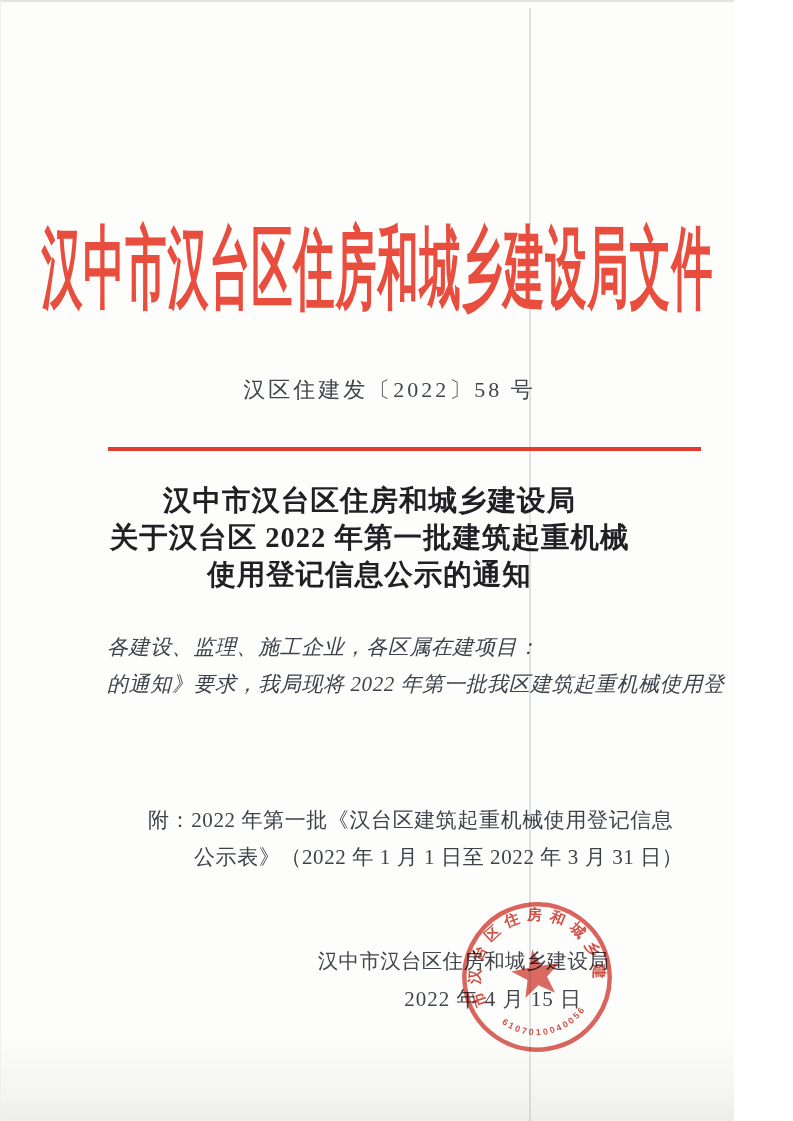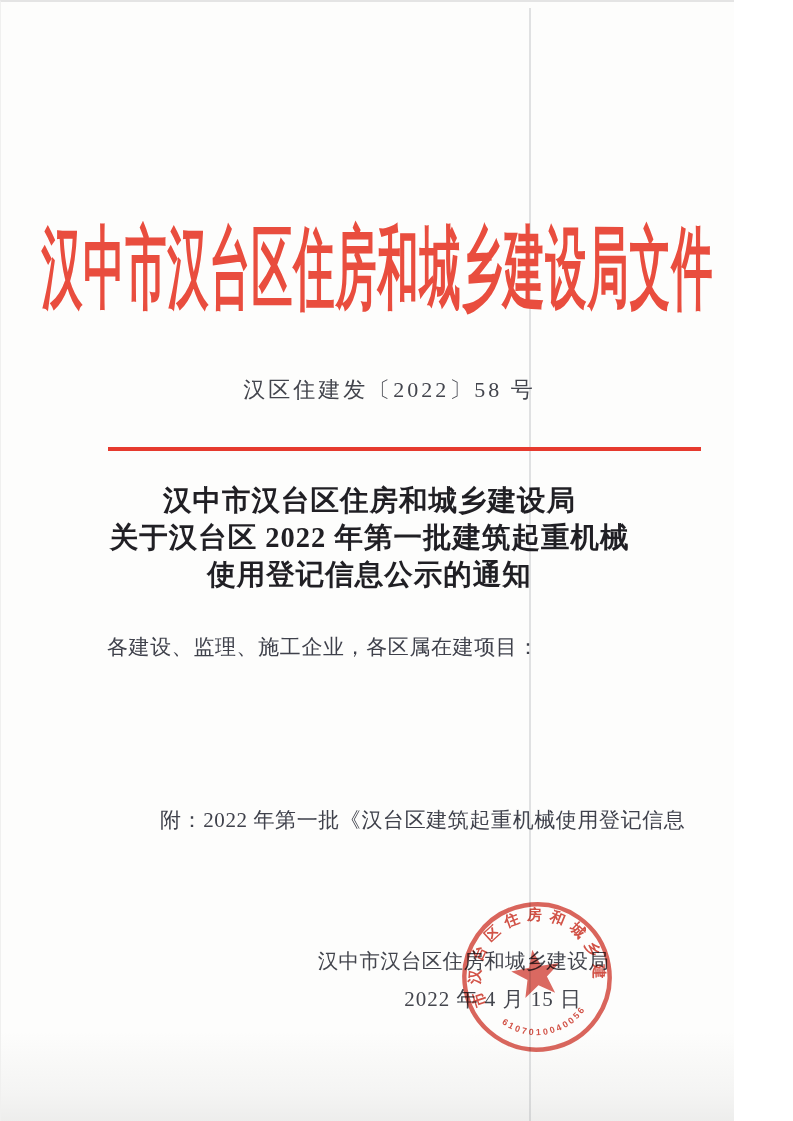--- a/index.html
+++ b/index.html
@@ -67,25 +67,26 @@
   }
   .body-text {
     position: absolute;
     left: 106px; top: 627px;
     width: 590px;
     font-size: 21px;
     line-height: 36.5px;
     letter-spacing: 0.6px;
     color: #3f414b;
     white-space: nowrap;
+    font-style: italic;
   }
   .body-text .indent { padding-left: 44px; }
   .attachment {
     position: absolute;
-    left: 159px; top: 800px;
+    left: 147px; top: 800px;
     font-size: 21px;
     line-height: 36.5px;
     letter-spacing: 0.6px;
     color: #3f414b;
     white-space: nowrap;
   }
   .attachment .att2 { padding-left: 46px; }
   .signer {
     position: absolute;
     top: 945px; right: 125px;
@@ -136,24 +137,26 @@
   <div class="red-rule"></div>
 
   <div class="notice-title">
     <div>汉中市汉台区住房和城乡建设局</div>
     <div>关于汉台区 2022 年第一批建筑起重机械</div>
     <div>使用登记信息公示的通知</div>
   </div>
 
   <div class="body-text">
     <div class="line">各建设、监理、施工企业，各区属在建项目：</div>
+    <div class="line">的通知》要求，我局现将 2022 年第一批我区建筑起重机械使用登</div>
   </div>
 
   <div class="attachment">
     <div class="line">附：2022 年第一批《汉台区建筑起重机械使用登记信息</div>
+    <div class="line att2">公示表》（2022 年 1 月 1 日至 2022 年 3 月 31 日）</div>
   </div>
 
   <div class="signer">汉中市汉台区住房和城乡建设局</div>
 
   <div class="issue-date">2022 年 4 月 15 日</div>
 
   <div class="stamp">
     <svg viewBox="0 0 160 160" xmlns="http://www.w3.org/2000/svg">
       <defs>
         <path id="sealArcTop" d="M 25.5,99.8 A 58,58 0 1 1 134.5,99.8" fill="none"></path>

